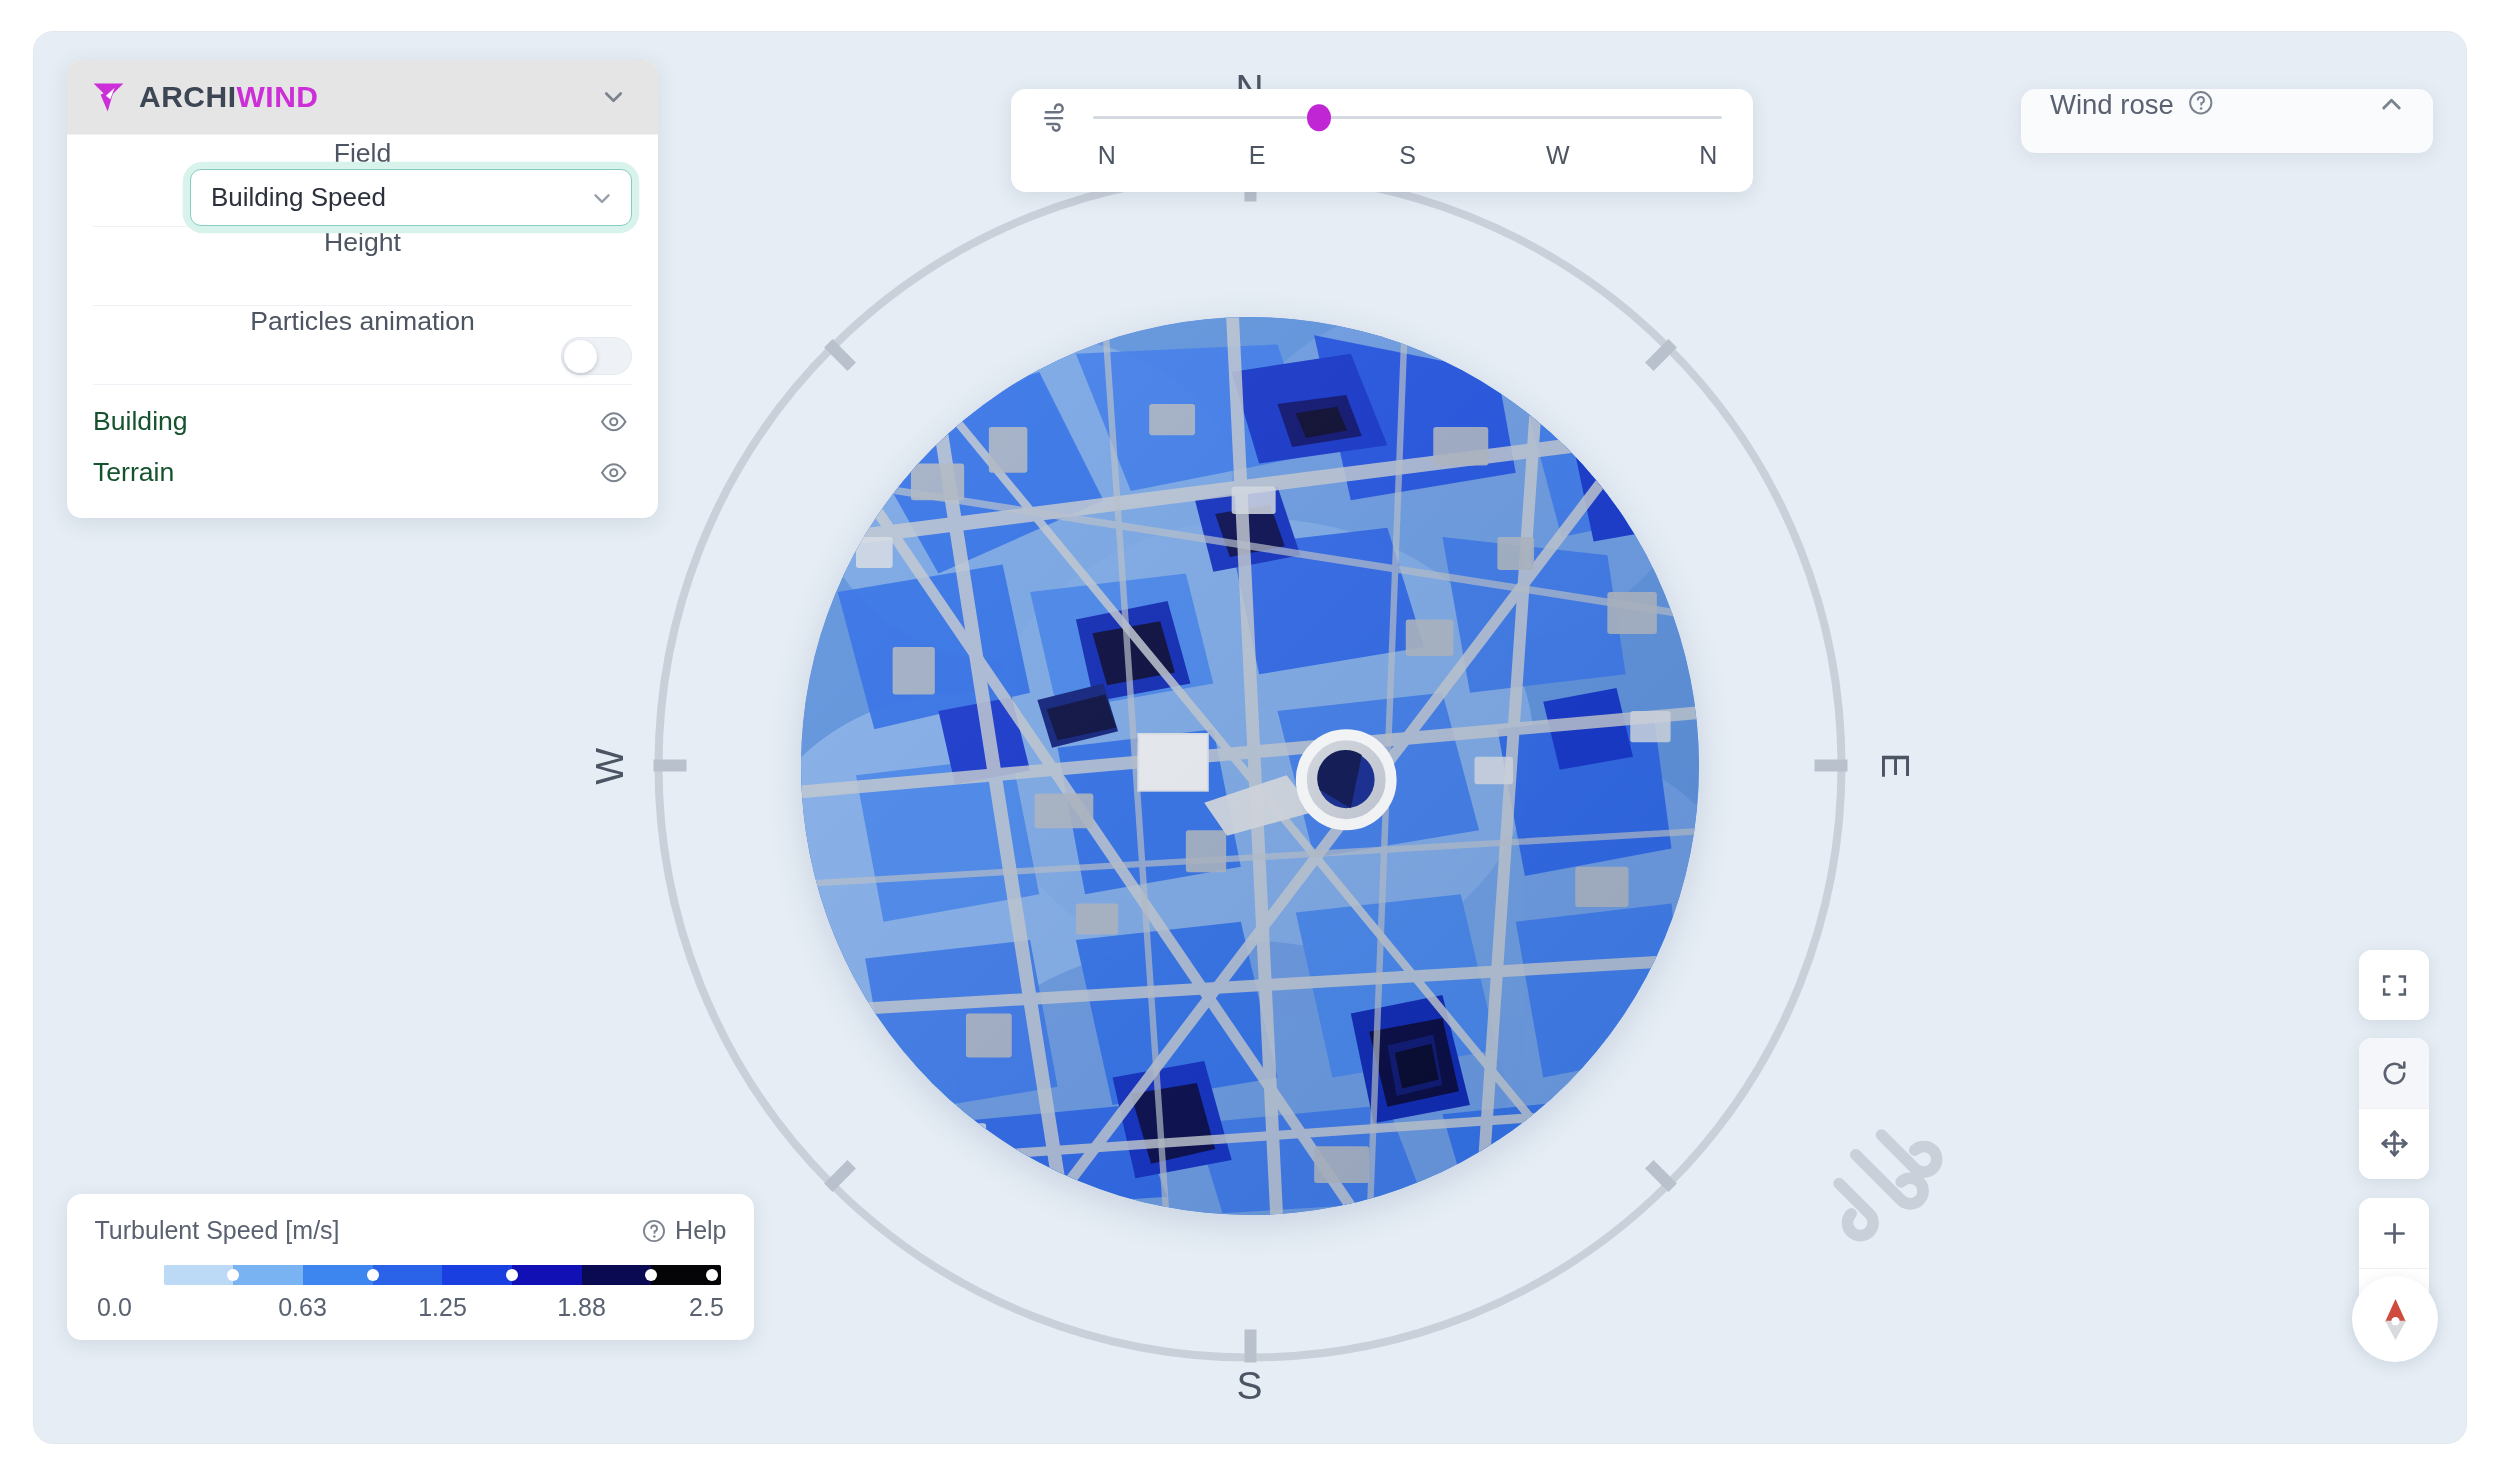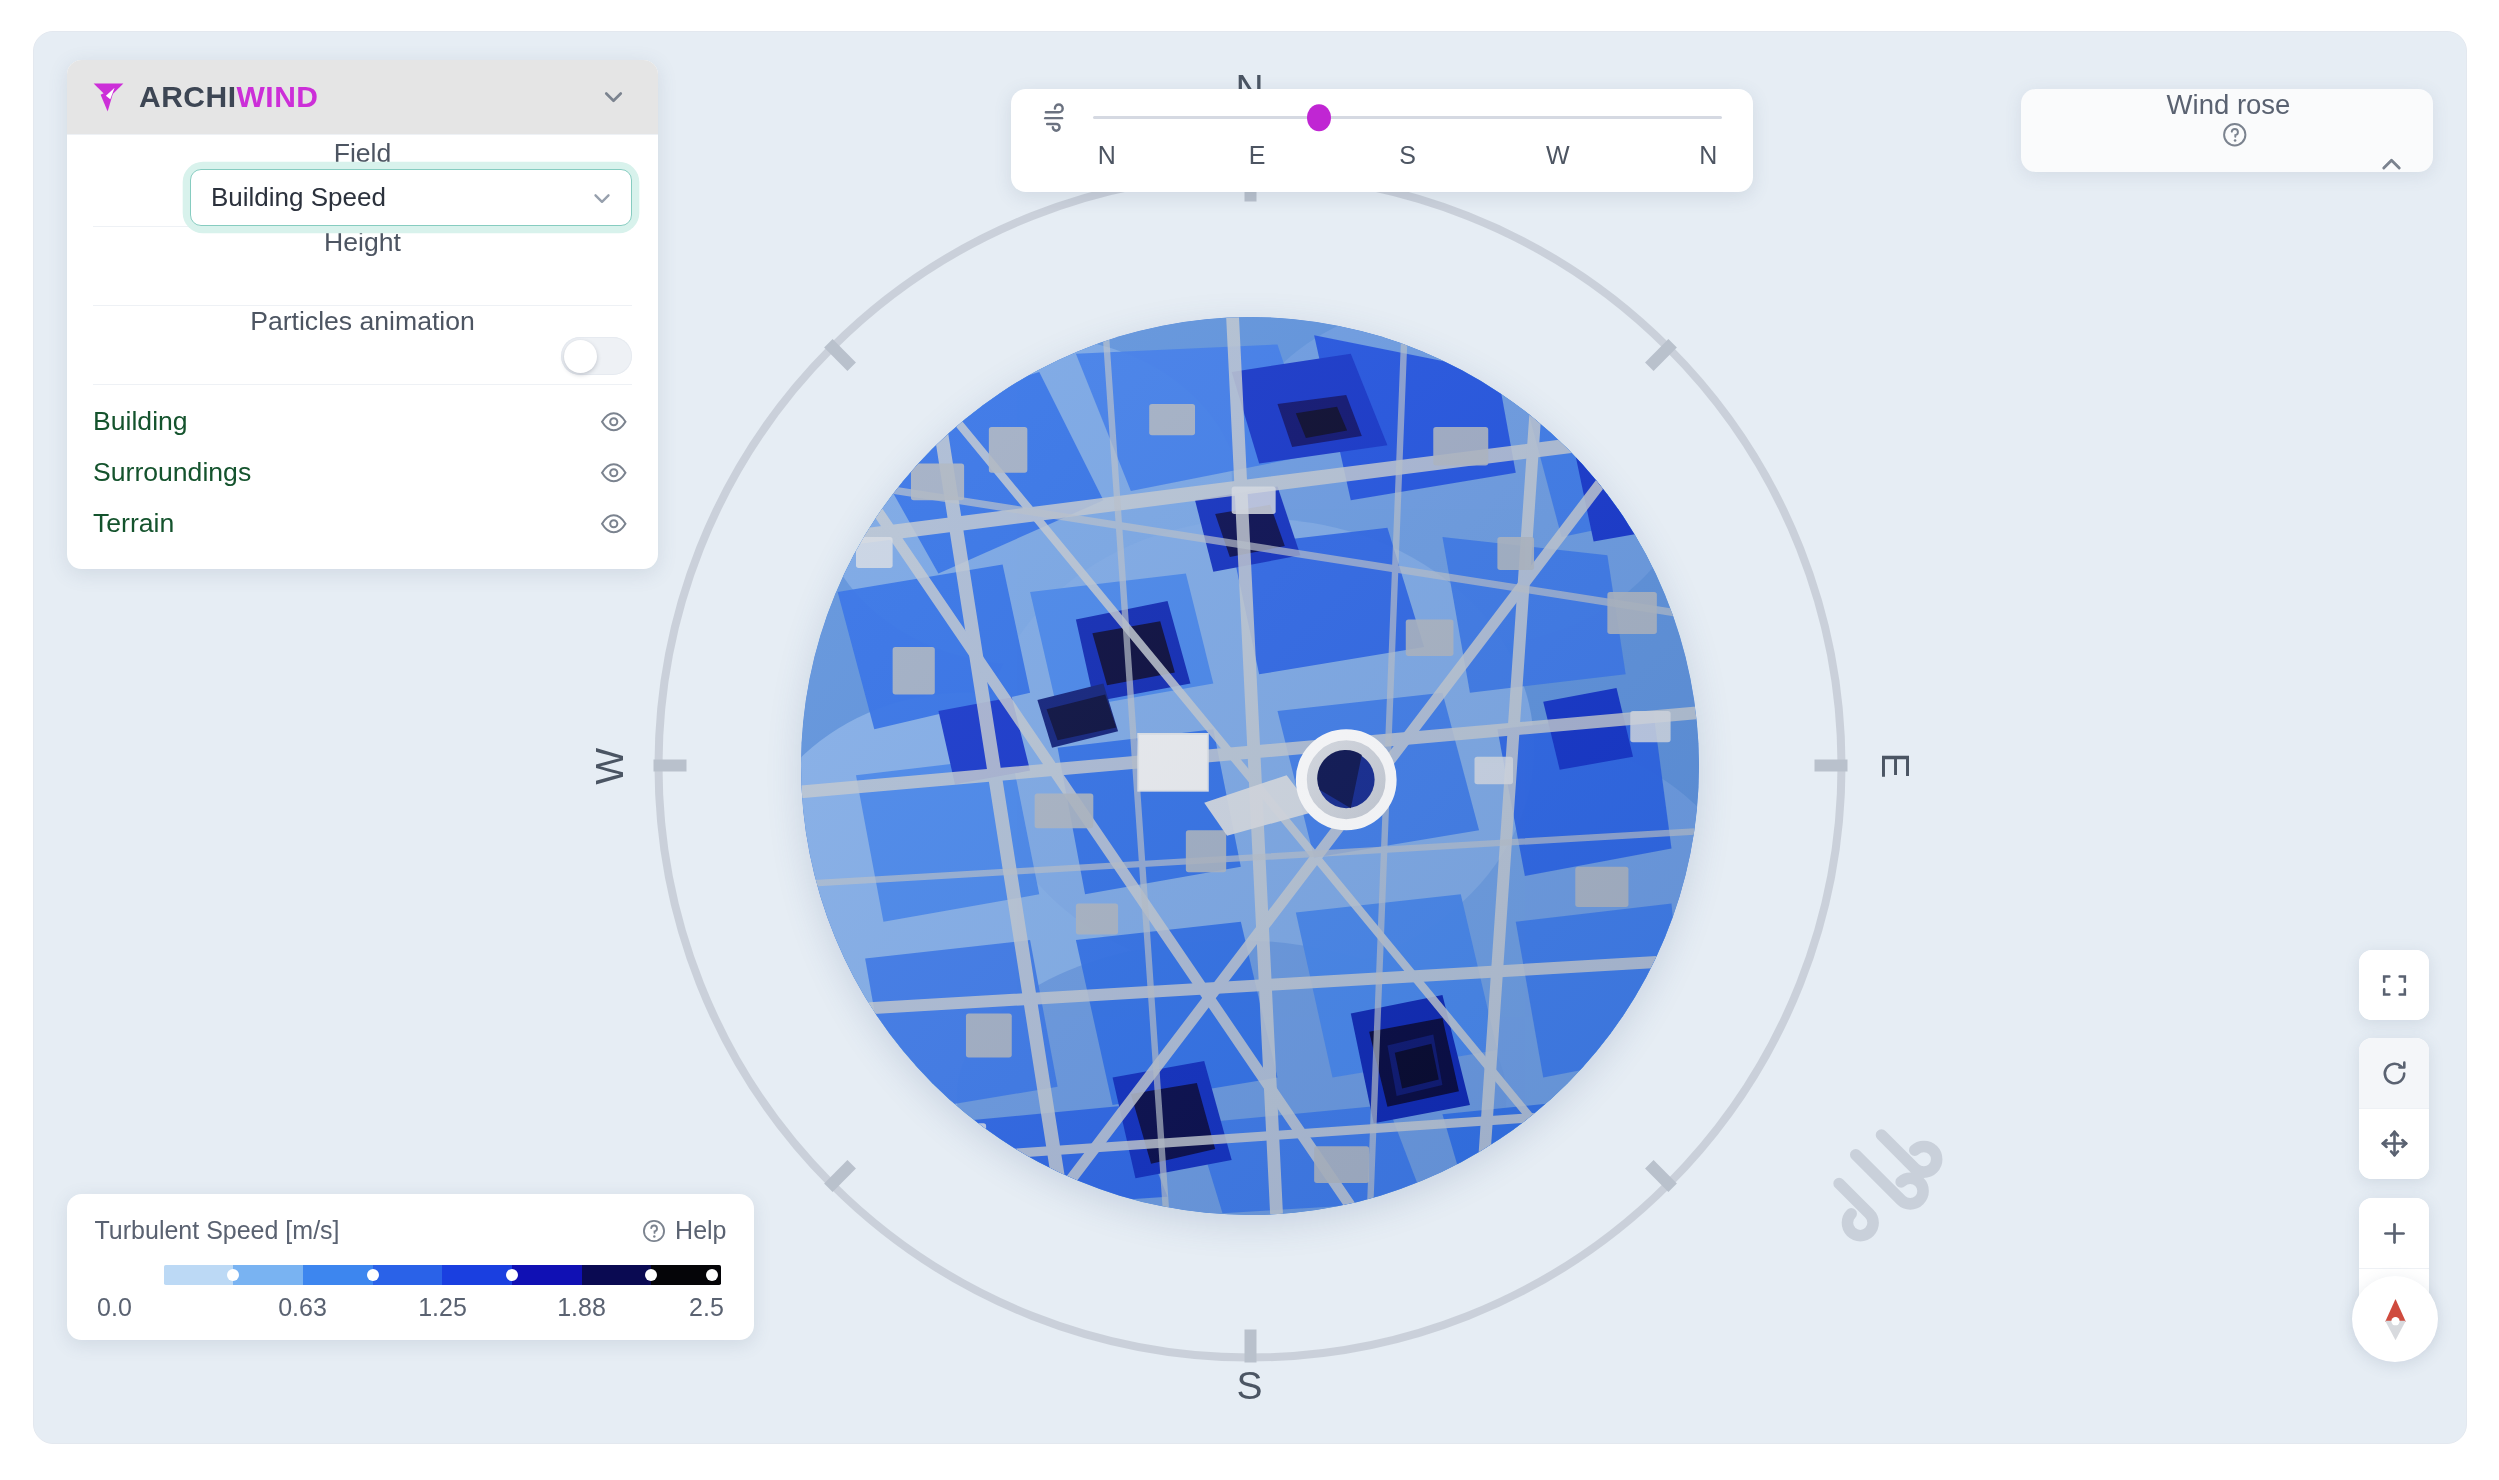--- a/index.html
+++ b/index.html
@@ -218,27 +218,26 @@
   }
   #slider-ticks span {
     font-size: 25px; color: #4d5562;
     width: 27.5px; text-align: center;
   }
 
   
   #windrose-panel {
     position: absolute;
     right: 33px; top: 57px;
-    width: 412px; height: 83px;
+    width: 412px; height: 64px;
     background: #fafbfc;
     border-radius: 14.7px;
     box-shadow: 0 3.7px 16.5px rgba(80,100,130,.12);
-    display: flex; align-items: center;
+    display: flex; align-items: flex-start;
     padding: 0 26px 0 29px;
-    flex-direction: column;
   }
   #windrose-title {
     font-size: 27.5px; color: #5a6271;
   }
   #windrose-help { margin-left: 13px; display: flex; }
   #windrose-collapse { margin-left: auto; display: flex; cursor: pointer; }
 
   
   #legend-panel {
     position: absolute;
@@ -539,29 +538,20 @@
           <div class="layer-row">
             <div class="row-label">Building</div>
             <div class="eye-btn">
               <svg viewBox="0 0 24 24" width="27.5" height="27.5" class="ico">
                 <path d="M1.8 12 C5 6.6 9 4.6 12 4.6 C15 4.6 19 6.6 22.2 12 C19 17.4 15 19.4 12 19.4 C9 19.4 5 17.4 1.8 12 Z" fill="none" stroke="#7b838f" stroke-width="1.8"></path>
                 <circle cx="12" cy="12" r="3.1" fill="none" stroke="#7b838f" stroke-width="1.8"></circle>
               </svg>
             </div>
           </div>
           <div class="layer-row">
-            <div class="row-label">Surroundings</div>
-            <div class="eye-btn">
-              <svg viewBox="0 0 24 24" width="27.5" height="27.5" class="ico">
-                <path d="M1.8 12 C5 6.6 9 4.6 12 4.6 C15 4.6 19 6.6 22.2 12 C19 17.4 15 19.4 12 19.4 C9 19.4 5 17.4 1.8 12 Z" fill="none" stroke="#7b838f" stroke-width="1.8"></path>
-                <circle cx="12" cy="12" r="3.1" fill="none" stroke="#7b838f" stroke-width="1.8"></circle>
-              </svg>
-            </div>
-          </div>
-          <div class="layer-row">
             <div class="row-label">Terrain</div>
             <div class="eye-btn">
               <svg viewBox="0 0 24 24" width="27.5" height="27.5" class="ico">
                 <path d="M1.8 12 C5 6.6 9 4.6 12 4.6 C15 4.6 19 6.6 22.2 12 C19 17.4 15 19.4 12 19.4 C9 19.4 5 17.4 1.8 12 Z" fill="none" stroke="#7b838f" stroke-width="1.8"></path>
                 <circle cx="12" cy="12" r="3.1" fill="none" stroke="#7b838f" stroke-width="1.8"></circle>
               </svg>
             </div>
           </div>
         </div>
 

